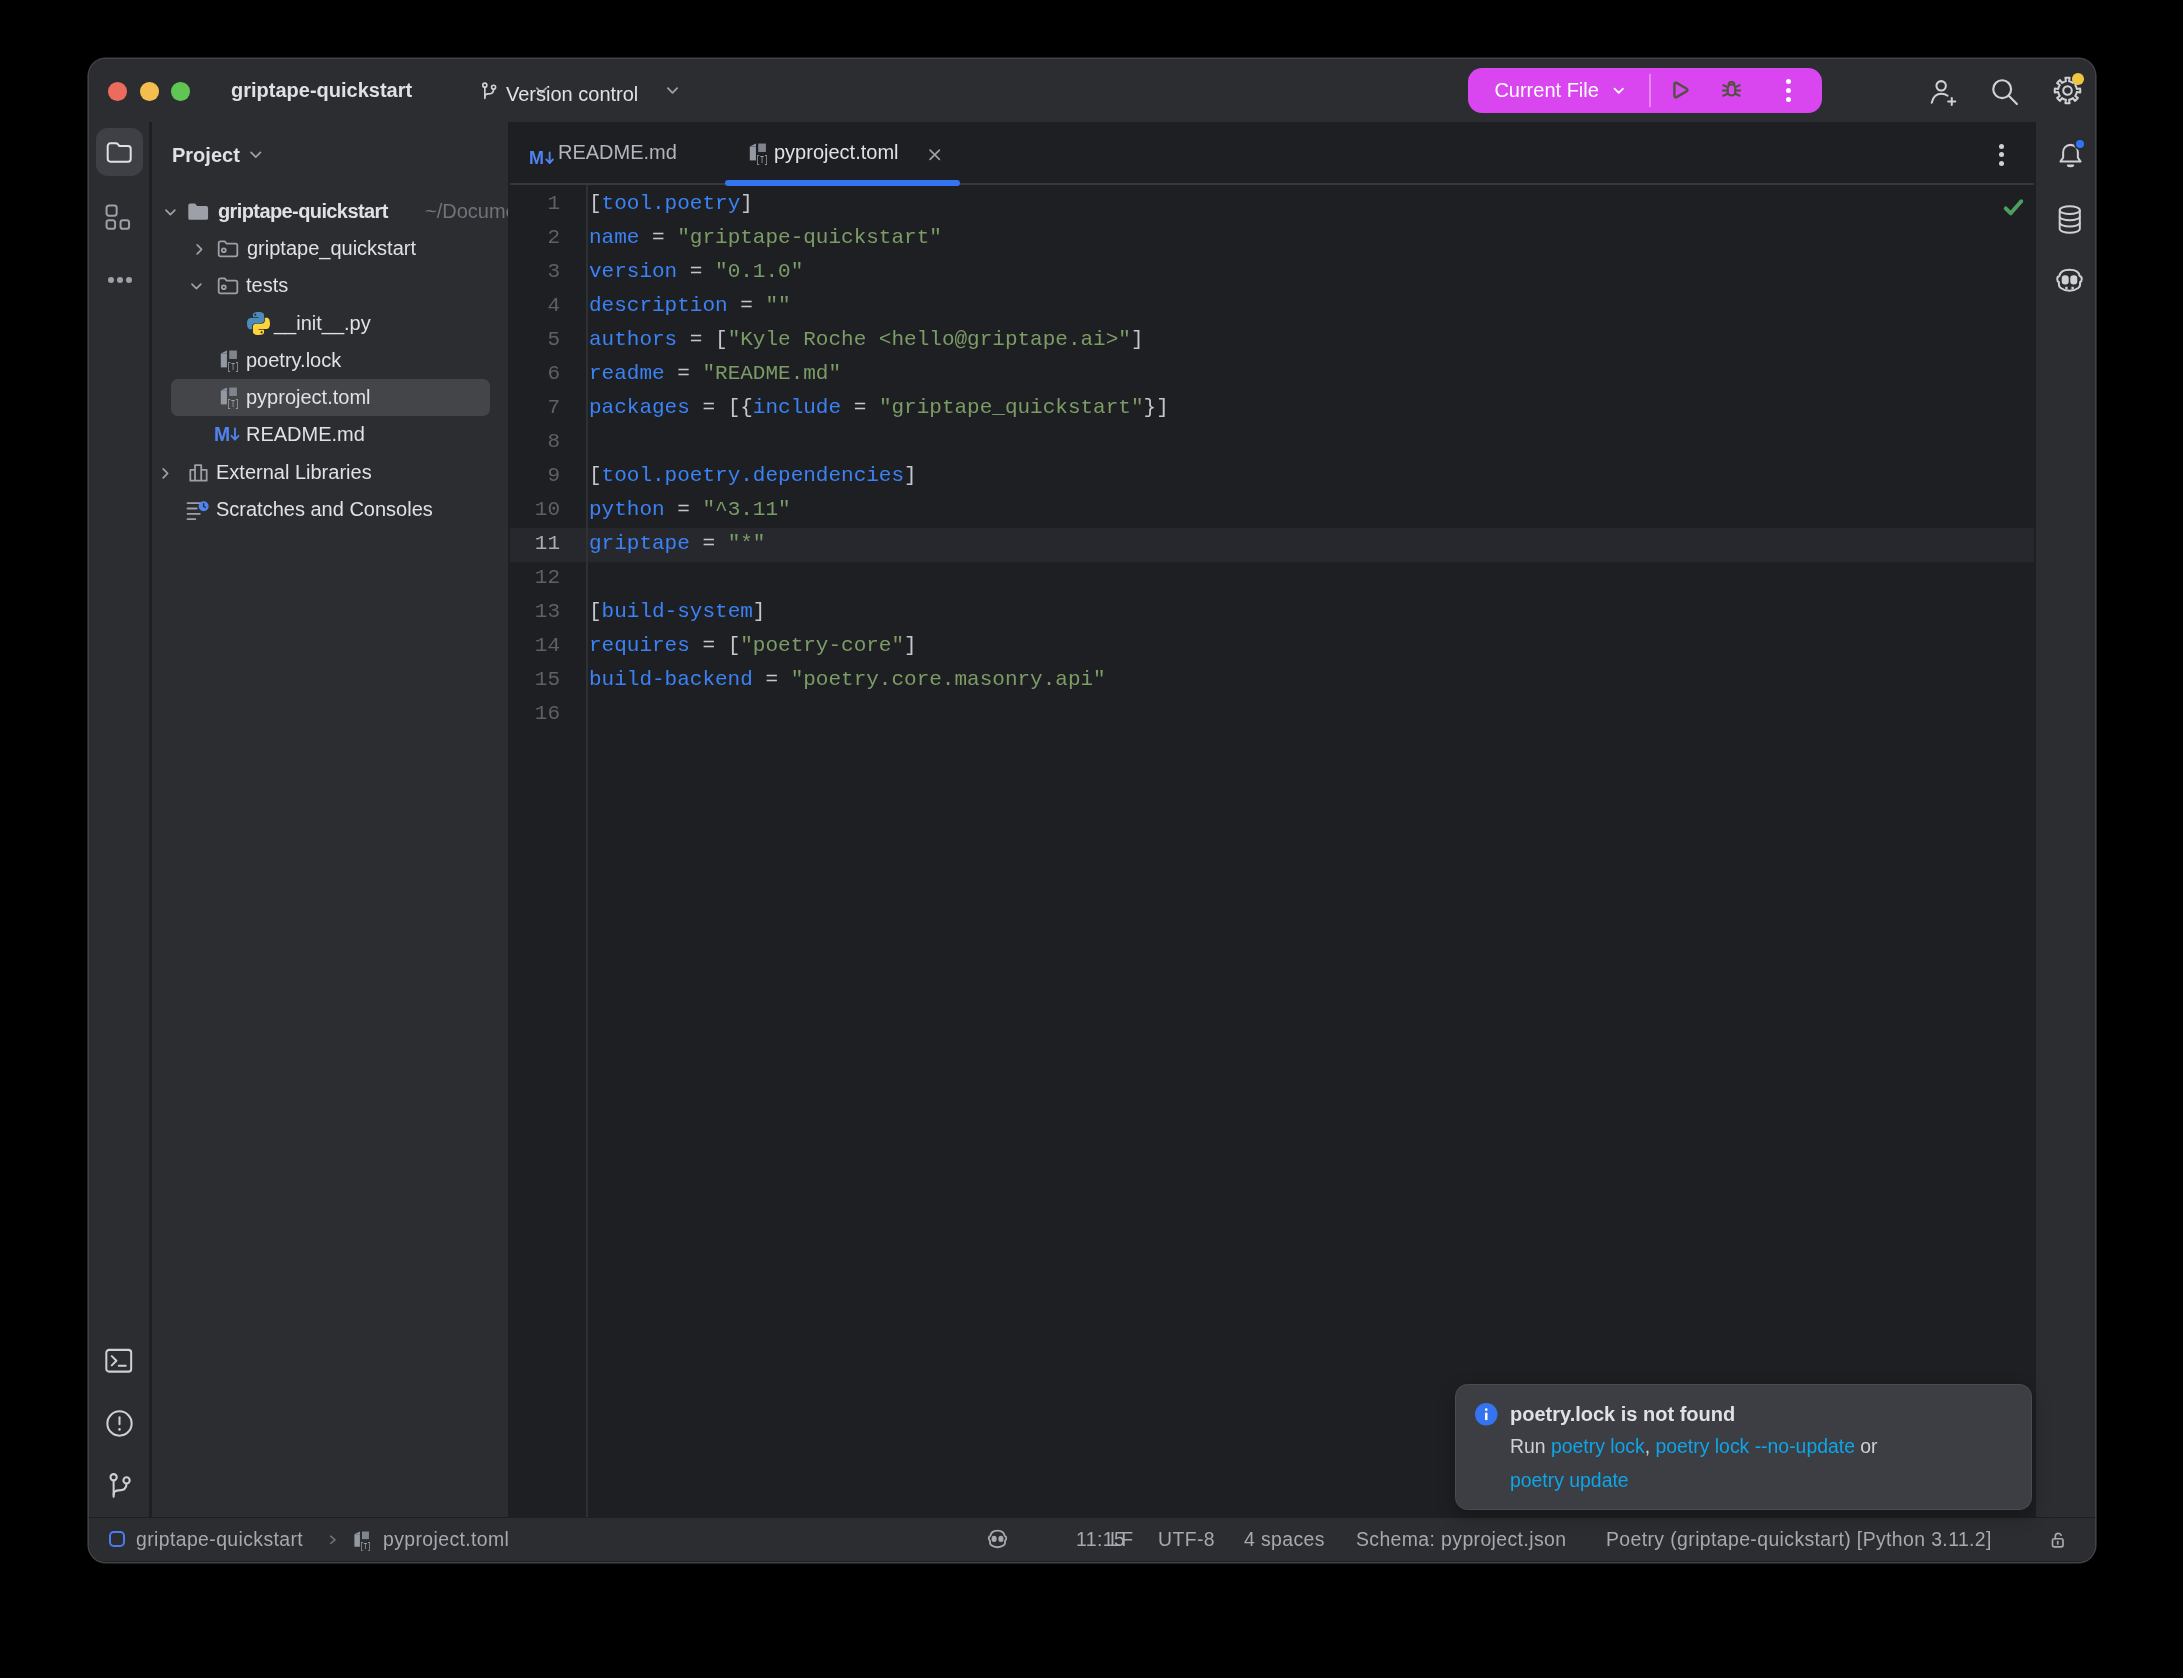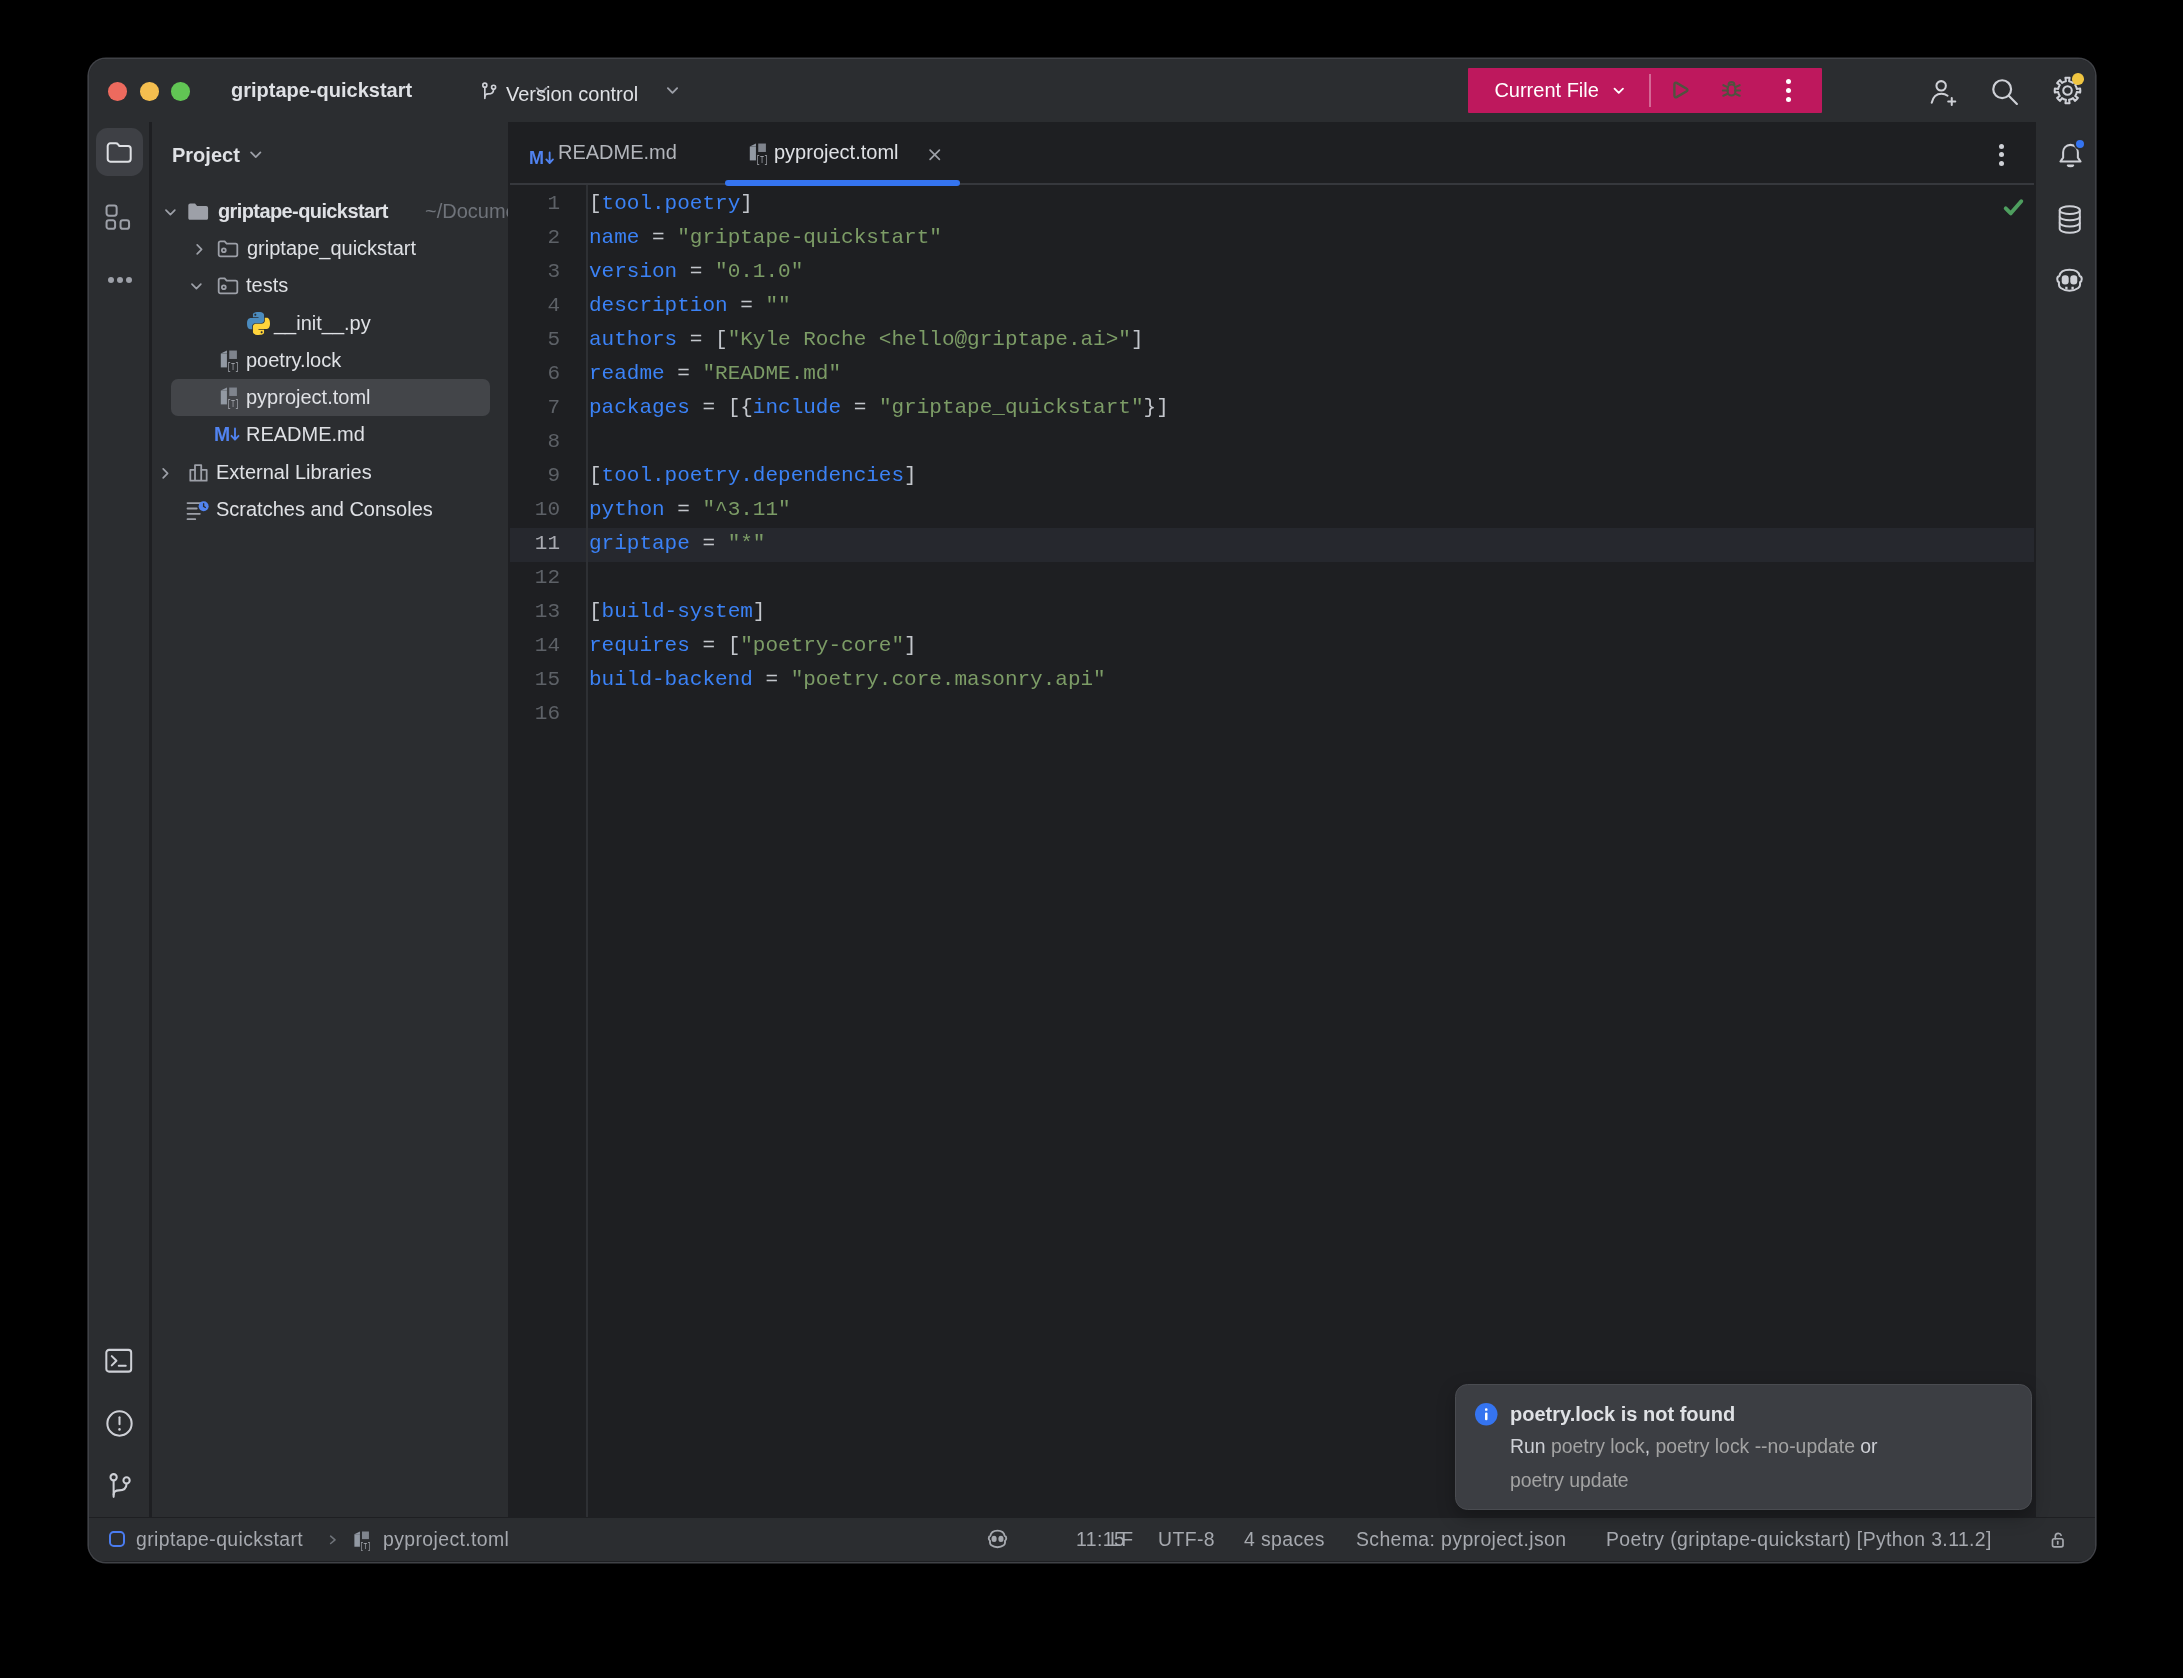--- a/index.html
+++ b/index.html
@@ -9,32 +9,32 @@
 .win{position:absolute;left:89px;top:59px;width:2006px;height:1503px;background:#1e1f22;border-radius:17px;overflow:hidden;box-shadow:0 0 0 1.6px #404247}
 .titlebar{left:0;top:0;width:2006px;height:63px;background:#2b2d30}
 .lstripe{left:0;top:63px;width:61px;height:1395px;background:#2b2d30;border-right:1.6px solid #1e1f22}
 .side{left:63px;top:63px;width:356px;height:1395px;background:#2b2d30;overflow:hidden}
 .rstripe{left:1946px;top:63px;width:61px;height:1395px;background:#2b2d30;border-left:1.6px solid #1e1f22}
 .statusbar{left:0;top:1458px;width:2006px;height:44px;background:#2b2d30;border-top:1.6px solid #1e1f22;font-size:18.6px;color:#a6a9af}
 .tl{width:18.6px;height:18.6px;border-radius:50%;top:23px}
 .ui{font-size:20px;color:#dfe1e5;white-space:nowrap}
 .row{position:absolute;left:0;width:358px;height:37px;line-height:37px;font-size:20px;color:#dfe1e5;white-space:nowrap}
 .rowtx{position:absolute;top:0;height:37px;line-height:37px}
-.pill{left:1379px;top:8.5px;width:354px;height:45px;border-radius:1px;background:#be185d}
+.pill{left:1379px;top:8.5px;width:354px;height:45px;border-radius:14px;background:#d946ef}
 .code,.gut{position:absolute;margin:0;font-family:"Liberation Mono",monospace;font-size:21px;line-height:34px;white-space:pre;color:#c3c6cc}
 .gut{color:#5d6167;text-align:right;width:50px;left:421px;top:128px}
 .code{left:500px;top:128px}
 .o{color:#3b82f6}
 .g{color:#7c9c66}
 .cur{color:#a9abb2}
 .tabtx{position:absolute;top:63px;height:61px;line-height:61px;font-size:20px;white-space:nowrap}
 .st{position:absolute;top:0;height:44px;line-height:43px;white-space:nowrap;font-size:19.4px;letter-spacing:0.4px}
 .popup{left:1366px;top:1325px;width:577px;height:126px;background:#3c3e43;border:1.6px solid #4a4c51;border-radius:12.4px;box-shadow:0 6.2px 18.6px rgba(0,0,0,.28);z-index:30}
 .ptx{position:absolute;height:23px;line-height:23px;font-size:19.4px;color:#ced0d6;white-space:nowrap}
-.lnk{color:#a3a3a3}
+.lnk{color:#0ea5e9}
 svg{position:absolute;overflow:visible}
 .dot{position:absolute;border-radius:50%}
 </style>
 </head>
 <body>
 <div class="win">
   <div class="a titlebar">
     <div class="a tl" style="left:19.4px;background:#ed6a5e"></div>
     <div class="a tl" style="left:51px;background:#f4be4f"></div>
     <div class="a tl" style="left:82px;background:#61c554"></div>

